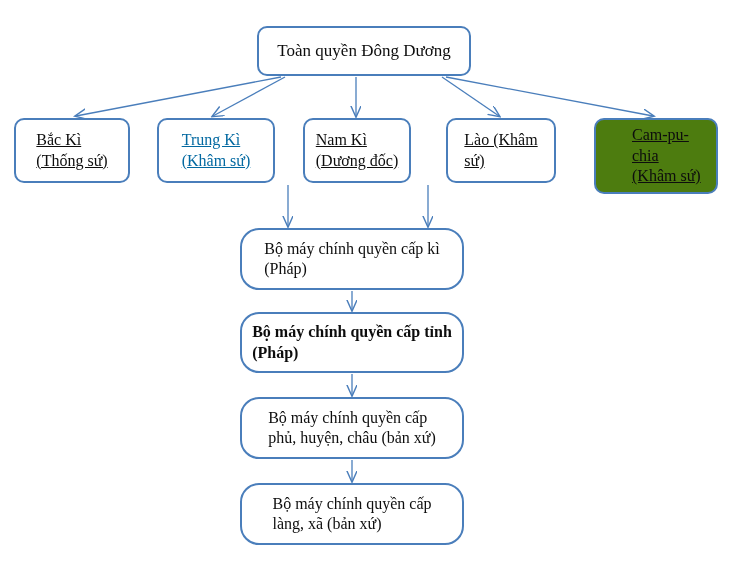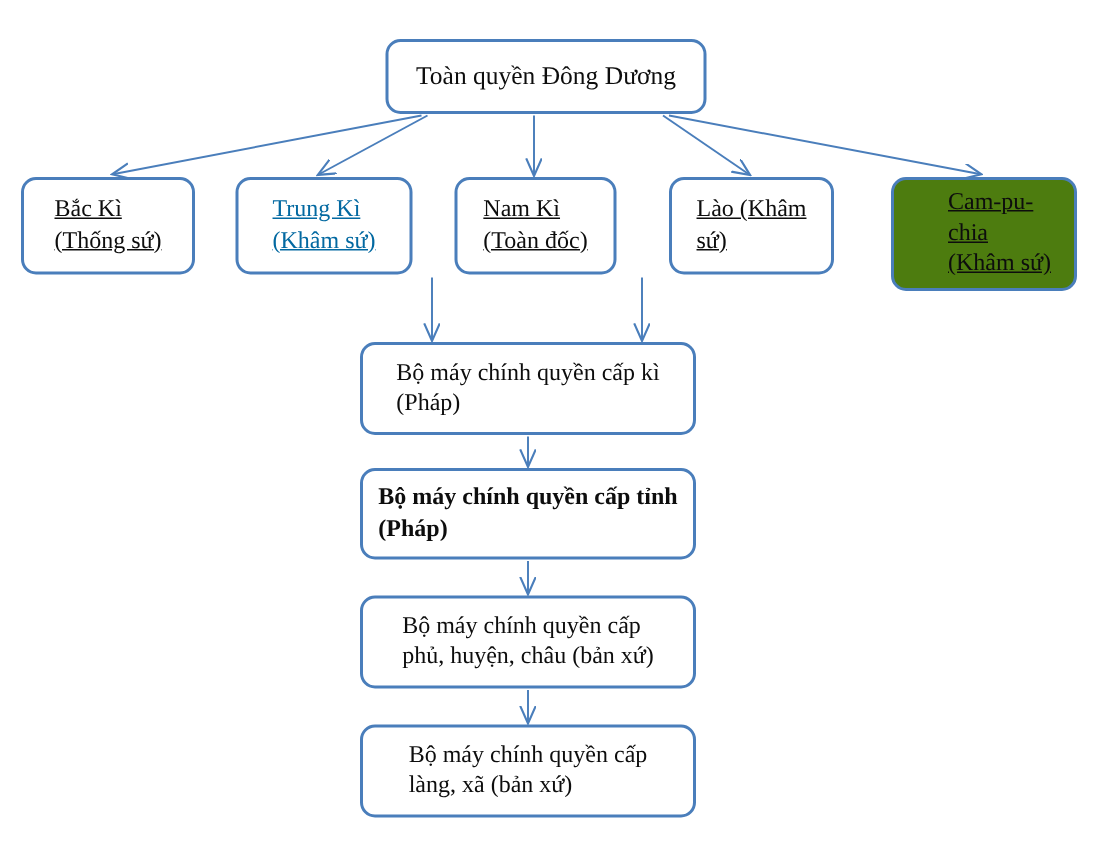--- a/index.html
+++ b/index.html
@@ -45,20 +45,21 @@
   }
   .node-root {
     font-size: 17px;
   }
   .node-region {
     font-size: 16px;
     text-decoration: underline;
   }
   .node-chain {
     font-size: 16px;
+    border-radius: 19px;
   }
 </style>
 </head>
 <body>
 
 <div id="diagram-root">
 
   <svg class="diagram-svg" id="connector-layer" viewBox="0 0 740 573" xmlns="http://www.w3.org/2000/svg">
     <defs>
       <marker id="arrowhead" markerWidth="10" markerHeight="10" refX="8" refY="4" orient="auto" markerUnits="strokeWidth">
@@ -79,21 +80,21 @@
       </g>
   </svg>
 
   <div id="node-layer">
       <div class="node-box node-root" style="left: 257px; top: 26px; width: 214px; height: 50px; border-color: rgb(74, 126, 187); background: rgb(255, 255, 255); color: rgb(13, 13, 13);"><span>Toàn quyền Đông Dương</span></div>
       <div class="node-box node-region" style="left: 14px; top: 118px; width: 116px; height: 65px; border-color: rgb(74, 126, 187); background: rgb(255, 255, 255); color: rgb(13, 13, 13);"><span>Bắc Kì
 (Thống sứ)</span></div>
       <div class="node-box node-region" style="left: 157px; top: 118px; width: 118px; height: 65px; border-color: rgb(74, 126, 187); background: rgb(255, 255, 255); color: #0369a1;"><span>Trung Kì
 (Khâm sứ)</span></div>
       <div class="node-box node-region" style="left: 303px; top: 118px; width: 108px; height: 65px; border-color: rgb(74, 126, 187); background: rgb(255, 255, 255); color: rgb(13, 13, 13);"><span>Nam Kì
-(Toàn đốc)</span></div>
+(Dương đốc)</span></div>
       <div class="node-box node-region" style="left: 446px; top: 118px; width: 110px; height: 65px; border-color: rgb(74, 126, 187); background: rgb(255, 255, 255); color: rgb(13, 13, 13);"><span>Lào (Khâm
 sứ)</span></div>
       <div class="node-box node-region" style="left: 594px; top: 118px; width: 124px; height: 76px; border-color: rgb(74, 126, 187); background: #4d7c0f; color: rgb(13, 13, 13); padding-left: 36px;"><span>Cam-pu-chia
 (Khâm sứ)</span></div>
       <div class="node-box node-chain" style="left: 240px; top: 228px; width: 224px; height: 62px; border-color: rgb(74, 126, 187); background: rgb(255, 255, 255); color: rgb(13, 13, 13);"><span>Bộ máy chính quyền cấp kì
 (Pháp)</span></div>
       <div class="node-box node-chain" style="left: 240px; top: 312px; width: 224px; height: 61px; border-color: rgb(74, 126, 187); background: rgb(255, 255, 255); color: rgb(13, 13, 13); font-weight: bold;"><span>Bộ máy chính quyền cấp tỉnh
 (Pháp)</span></div>
       <div class="node-box node-chain" style="left: 240px; top: 397px; width: 224px; height: 62px; border-color: rgb(74, 126, 187); background: rgb(255, 255, 255); color: rgb(13, 13, 13);"><span>Bộ máy chính quyền cấp
 phủ, huyện, châu (bản xứ)</span></div>

